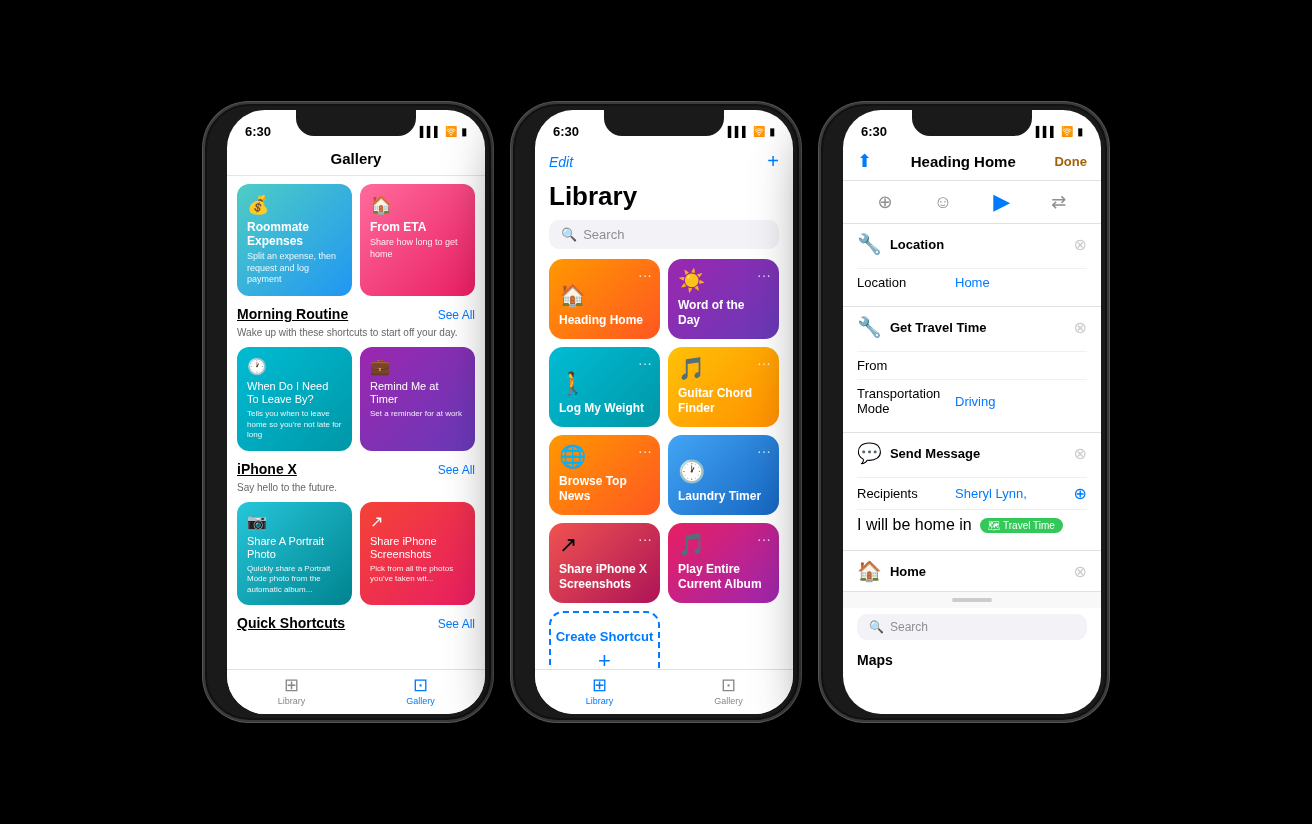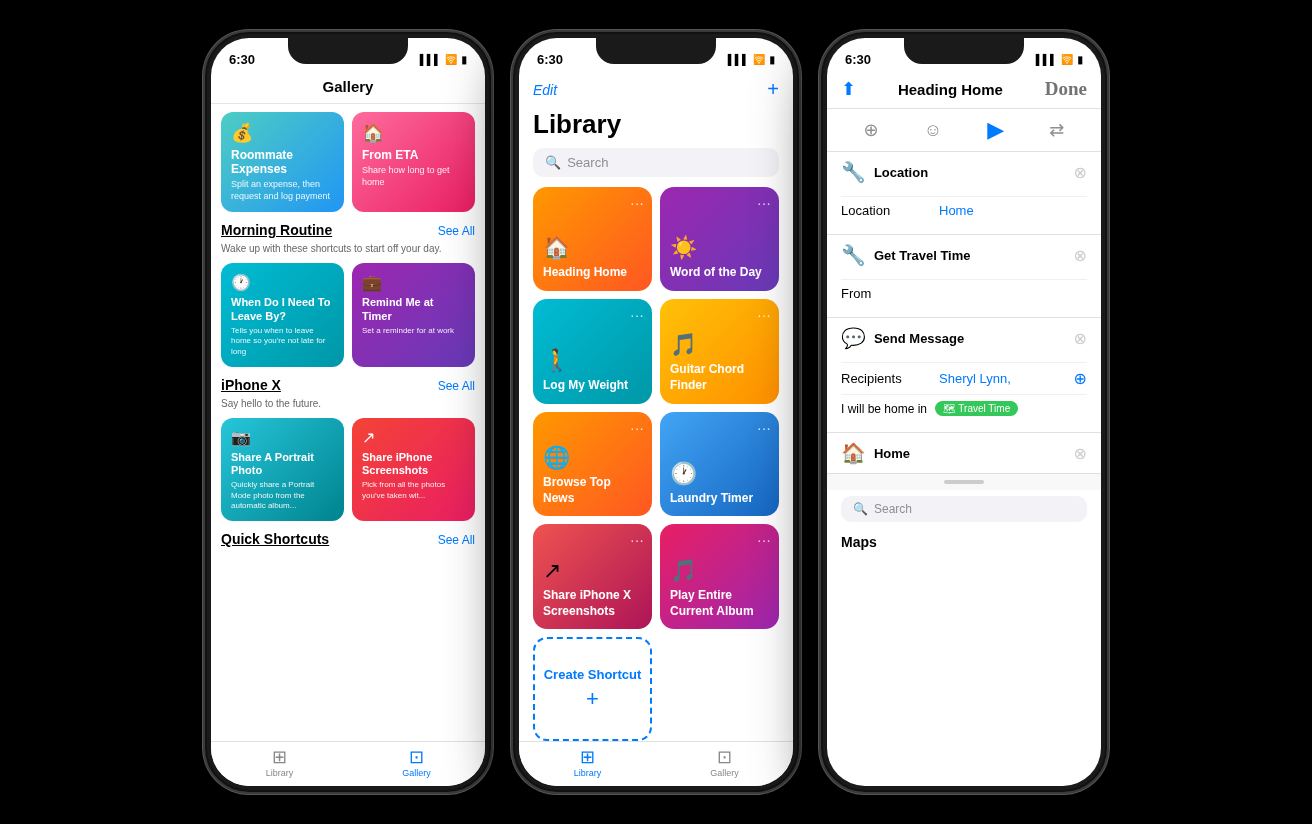--- a/index.html
+++ b/index.html
@@ -16,29 +16,30 @@
     .phones-container {
       display: flex;
       gap: 18px;
       align-items: center;
       justify-content: center;
     }
 
     
     .iphone {
       width: 290px;
-      height: 764px;
+      height: 620px;
       background: #1a1a1a;
       border-radius: 46px;
       border: 2px solid #3a3a3a;
       box-shadow: 0 0 0 1px #555, inset 0 0 0 2px #111, 0 20px 60px rgba(0,0,0,0.8);
       position: relative;
       overflow: hidden;
       display: flex;
       flex-direction: column;
+      padding-left: 16px;
     }
     .iphone-inner {
       background: #fff;
       border-radius: 38px;
       overflow: hidden;
       margin: 6px;
       flex: 1;
       display: flex;
       flex-direction: column;
       position: relative;
@@ -127,21 +128,21 @@
       margin-bottom: 10px;
     }
     .p1-card2 {
       flex: 1;
       border-radius: 12px;
       padding: 10px;
       color: #fff;
       overflow: hidden;
     }
     .p1-card2 .card-icon { font-size: 16px; margin-bottom: 4px; }
-    .p1-card2 .card-title { font-size: 11px; font-weight: 700; margin-bottom: 3px; line-height: 1.2; }
+    .p1-card2 .card-title { font-size: 11px; font-weight: 400; margin-bottom: 3px; line-height: 1.2; }
     .p1-card2 .card-desc { font-size: 8px; opacity: 0.9; line-height: 1.3; }
 
     
     .tab-bar {
       display: flex;
       border-top: 1px solid #e0e0e0;
       padding: 6px 0 8px;
       background: rgba(255,255,255,0.95);
       flex-shrink: 0;
     }
@@ -216,21 +217,21 @@
     
     .p3-nav {
       display: flex;
       justify-content: space-between;
       align-items: center;
       padding: 4px 14px 8px;
       border-bottom: 1px solid #e0e0e0;
     }
     .p3-share { font-size: 18px; color: #007AFF; }
     .p3-nav-title { font-size: 15px; font-weight: 600; }
-    .p3-done { font-size: 19px; color: #737373; font-weight: 600; font-family: Liberation Serif, serif; }
+    .p3-done { font-size: 13px; color: #a16207; font-weight: 600; }
     .p3-toolbar {
       display: flex;
       justify-content: space-around;
       align-items: center;
       padding: 8px 14px;
       border-bottom: 1px solid #e0e0e0;
     }
     .p3-tool-btn { font-size: 18px; color: #8E8E93; }
     .p3-play-btn { color: #007AFF; font-size: 22px; }
     .p3-scroll { flex: 1; overflow: hidden; padding: 0; }
@@ -534,37 +535,41 @@
           <div class="p3-action-card">
             <div class="p3-action-header">
               <span class="p3-action-icon">🔧</span>
               <span class="p3-action-name">Get Travel Time</span>
               <span class="p3-action-remove">⊗</span>
             </div>
             <div class="p3-action-detail">
               <div class="p3-row">
                 <span class="p3-row-label">From</span>
               </div>
+              <div class="p3-row">
+                <span class="p3-row-label">Transportation Mode</span>
+                <span class="p3-row-value">Driving</span>
+              </div>
             </div>
           </div>
 
           <div class="p3-action-card">
             <div class="p3-action-header">
               <span class="p3-action-icon">💬</span>
               <span class="p3-action-name">Send Message</span>
               <span class="p3-action-remove">⊗</span>
             </div>
             <div class="p3-action-detail">
               <div class="p3-row">
                 <span class="p3-row-label">Recipients</span>
                 <span class="p3-row-value">Sheryl Lynn,</span>
                 <span style="color:#007AFF; font-size:16px; margin-left:auto;">⊕</span>
               </div>
               <div class="p3-row">
-                <span style="font-size:12px; color:#000;">I will be home in </span>
+                <span style="font-size:16px; color:#000;">I will be home in </span>
                 <span class="p3-message-pill">🗺 Travel Time</span>
               </div>
             </div>
           </div>
 
           <div class="p3-action-card">
             <div class="p3-action-header">
               <span class="p3-action-icon">🏠</span>
               <span class="p3-action-name">Home</span>
               <span class="p3-action-remove">⊗</span>

